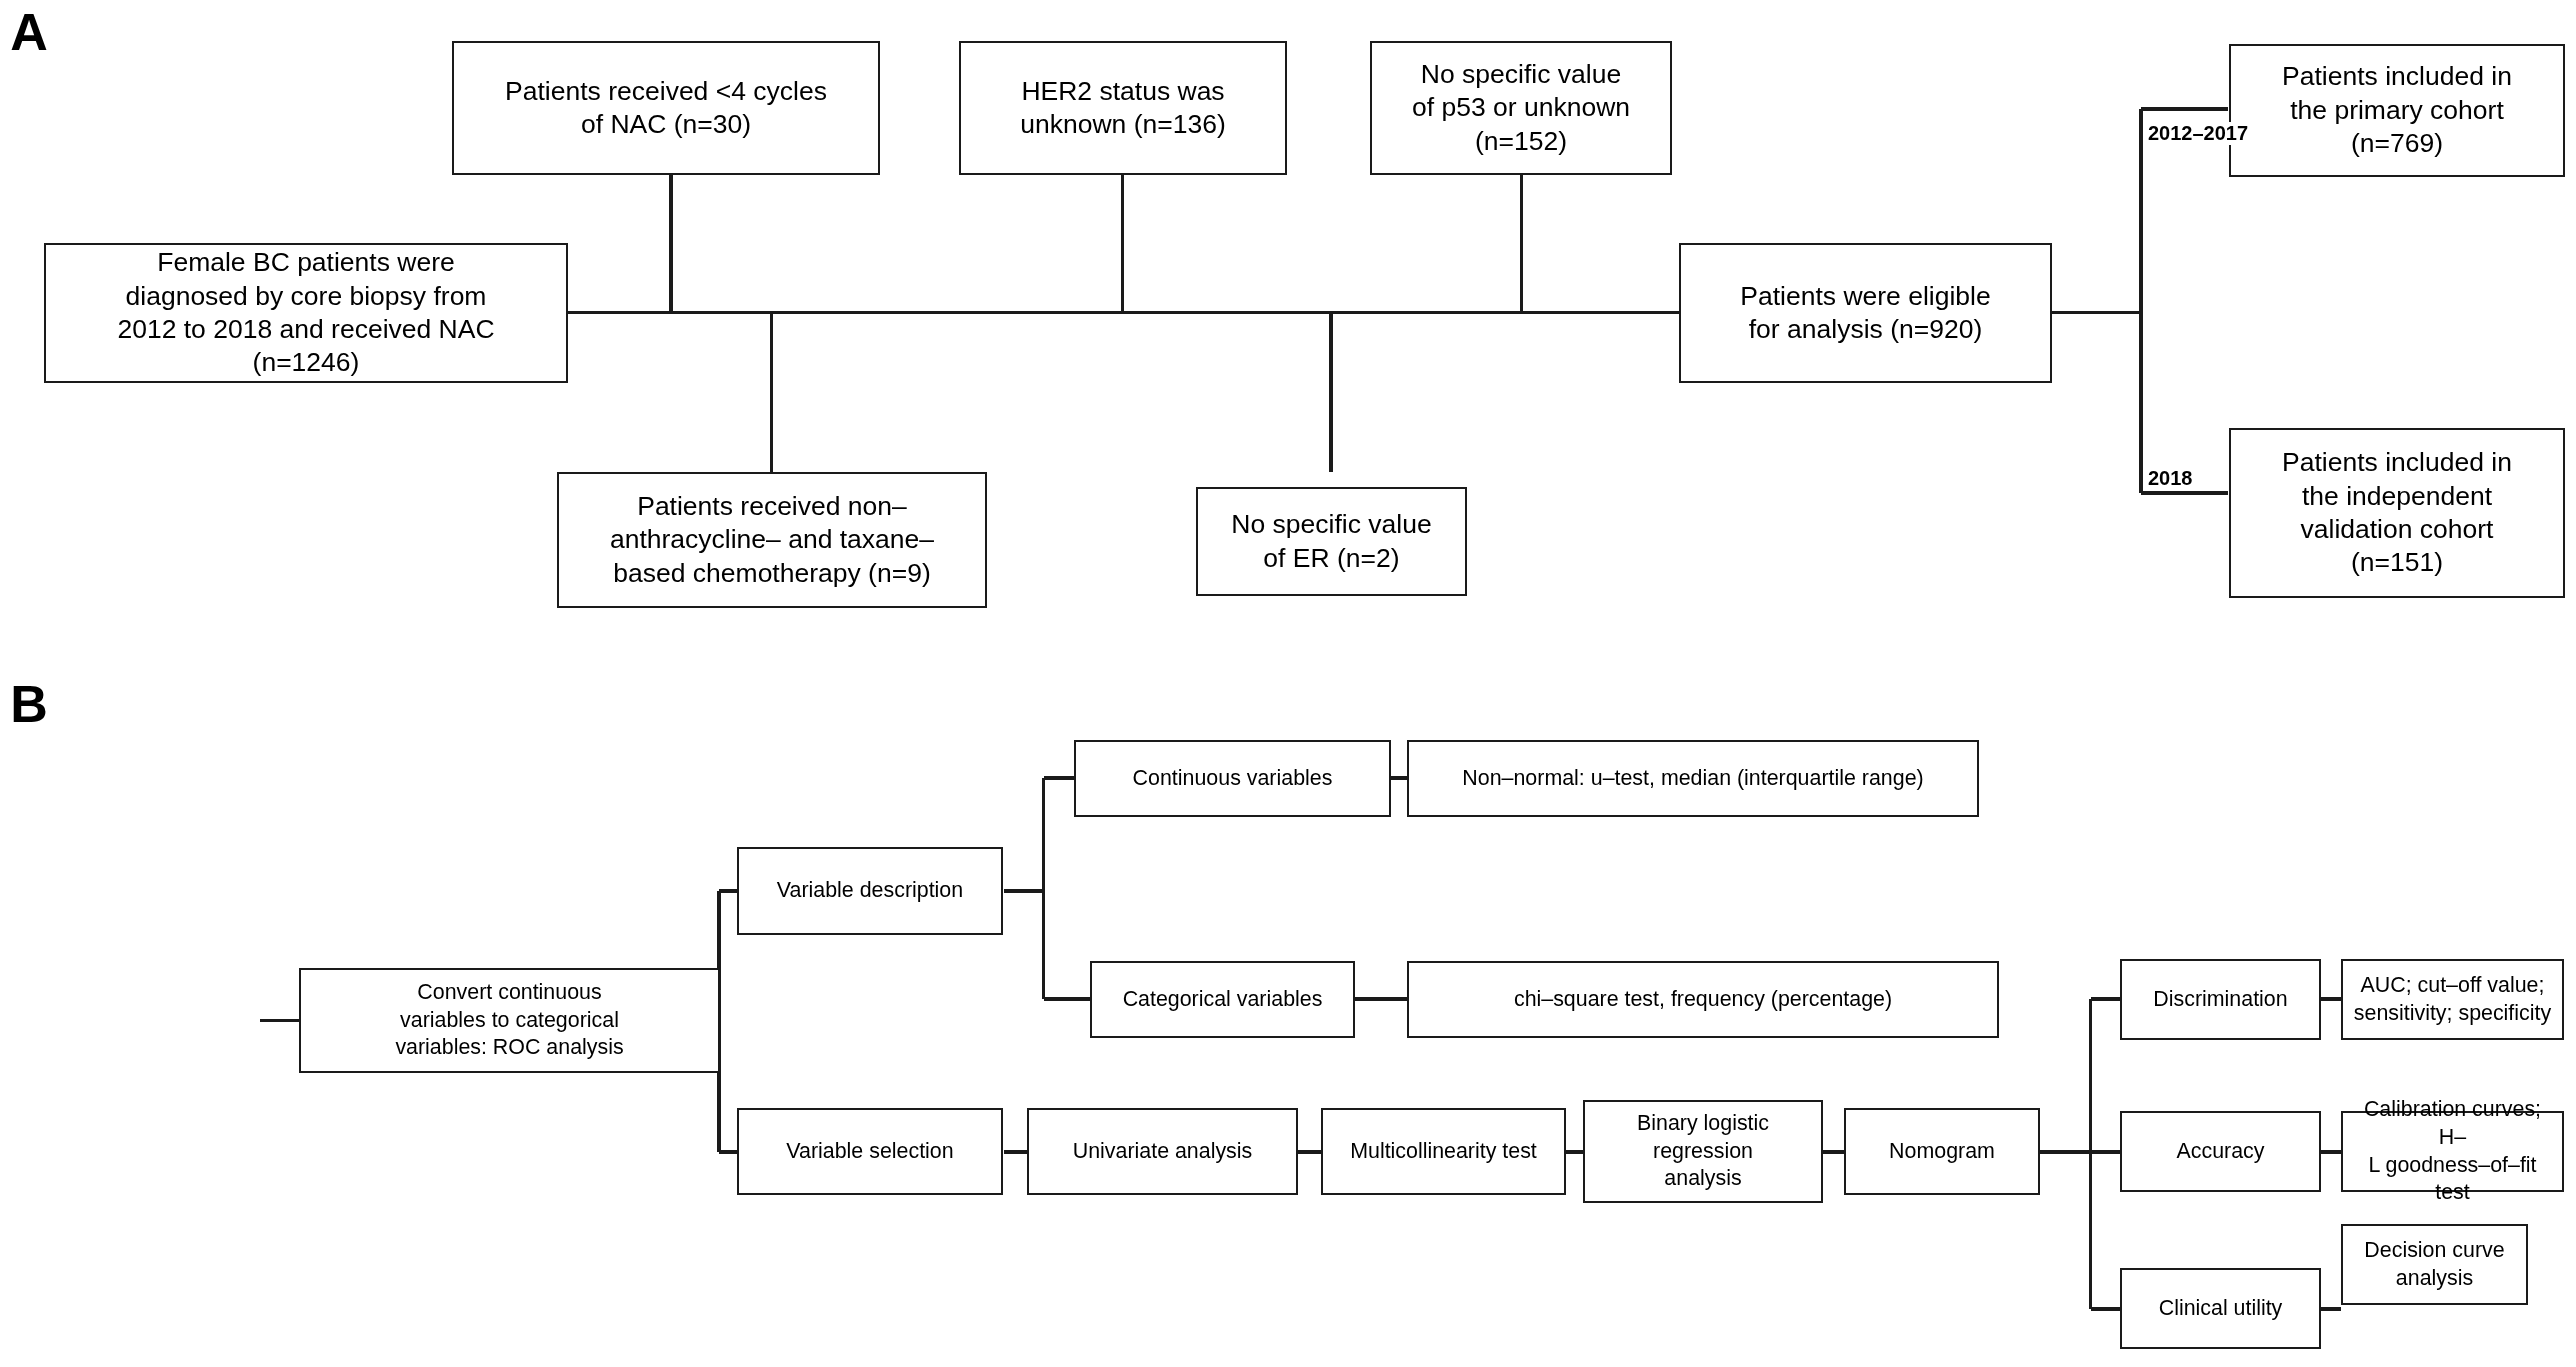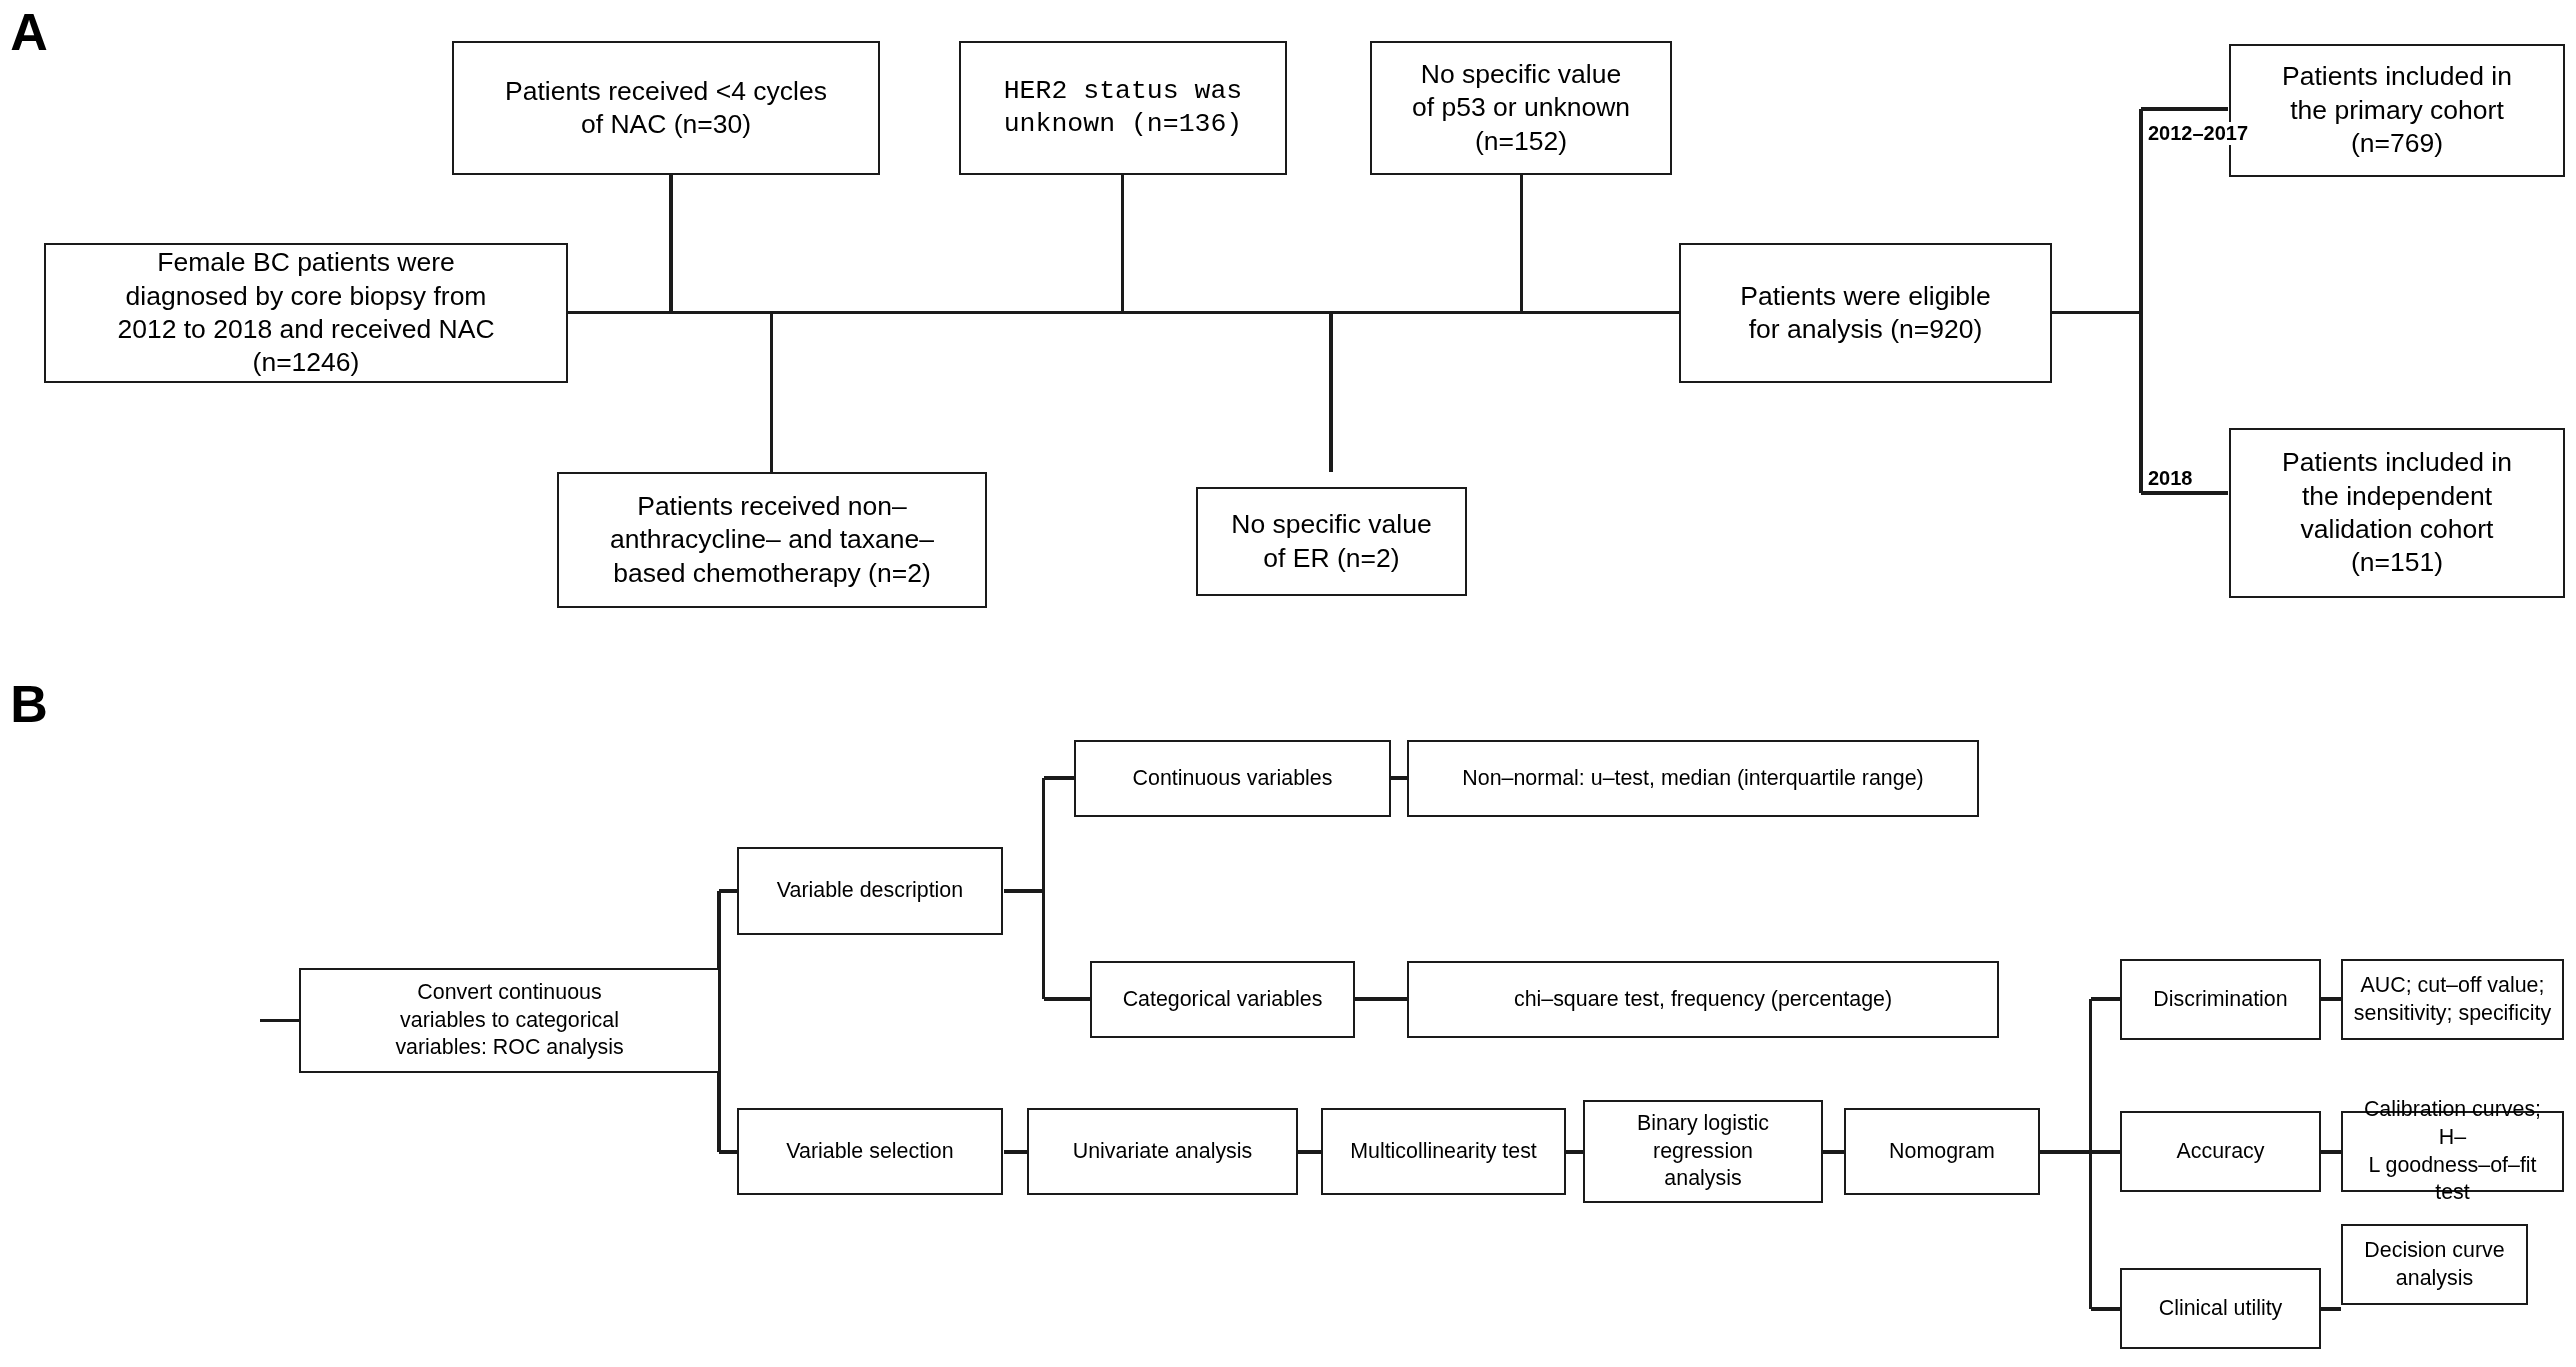--- a/index.html
+++ b/index.html
@@ -128,35 +128,35 @@
 diagnosed by core biopsy from
 2012 to 2018 and received NAC
 (n=1246)</span>
   </div>
 
   <div class="node pa" style="left:452px; top:41px; width:428px; height:134px;">
     <span class="txt">Patients received &lt;4 cycles
 of NAC (n=30)</span>
   </div>
 
-  <div class="node pa" style="left:959px; top:41px; width:328px; height:134px;font-family:Liberation Mono, monospace;">
+  <div class="node pa" style="left:959px; top:41px; width:328px; height:134px;">
     <span class="txt">HER2 status was
 unknown (n=136)</span>
   </div>
 
   <div class="node pa" style="left:1370px; top:41px; width:302px; height:134px;">
     <span class="txt">No specific value
 of p53 or unknown
 (n=152)</span>
   </div>
 
   <div class="node pa" style="left:557px; top:472px; width:430px; height:136px;">
     <span class="txt">Patients received non–
 anthracycline– and taxane–
-based chemotherapy (n=2)</span>
+based chemotherapy (n=9)</span>
   </div>
 
   <div class="node pa" style="left:1196px; top:487px; width:271px; height:109px;">
     <span class="txt">No specific value
 of ER (n=2)</span>
   </div>
 
   <div class="node pa" style="left:1679px; top:243px; width:373px; height:140px;">
     <span class="txt">Patients were eligible
 for analysis (n=920)</span>

